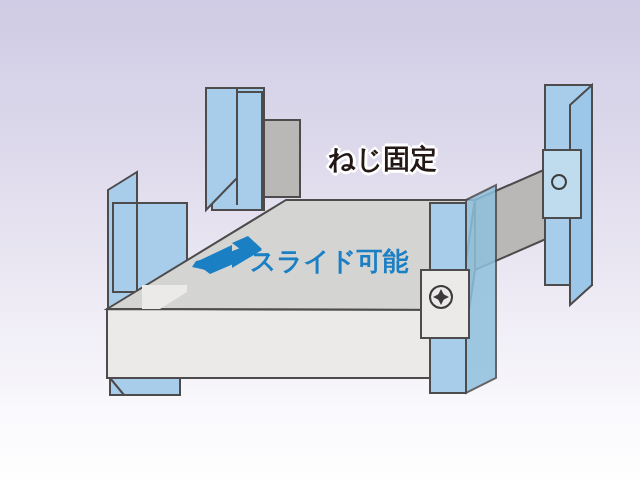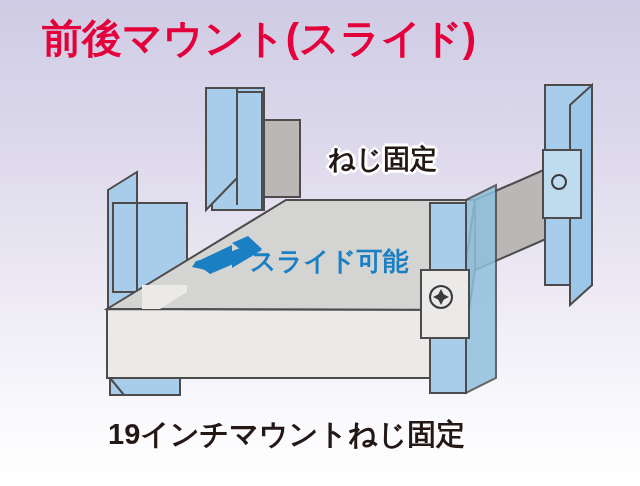--- a/index.html
+++ b/index.html
@@ -169,22 +169,20 @@
       <g stroke="none">
         <polygon points="196,262 232,245 232,252 246,246 246,238 262,250 232,268 232,260 212,268 212,262" fill="#1b7fc4"></polygon>
         <polygon points="198,265 240,248 252,256 210,274" fill="#1b7fc4"></polygon>
         <polygon points="232,243 248,236 262,249 244,252" fill="#1b7fc4"></polygon>
         <polygon points="196,261 212,258 206,270 192,267" fill="#1b7fc4"></polygon>
       </g>
 
     </g>
   </svg>
 
-  <div class="txt" id="title-text">前後マウント(スライド)</div>
 
 
   <div class="txt" id="label-screw-fix">ねじ固定</div>
 
   <div class="txt" id="label-slidable">スライド可能</div>
 
-  <div class="txt" id="caption-bottom">19インチマウントねじ固定</div>
 
 </div>
 
 </body></html>

